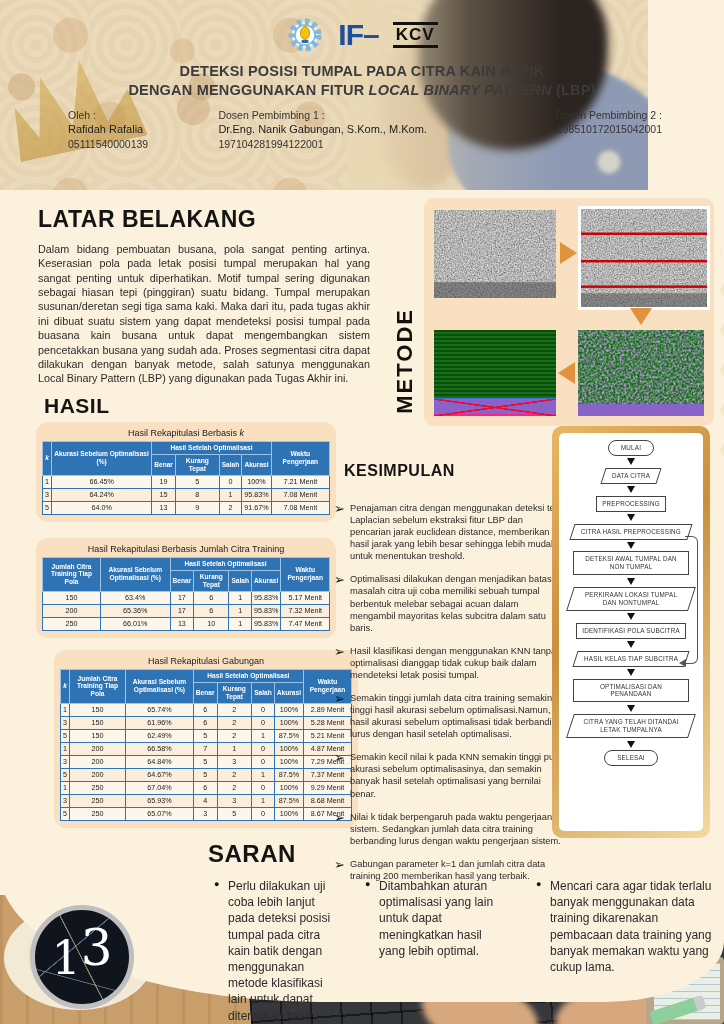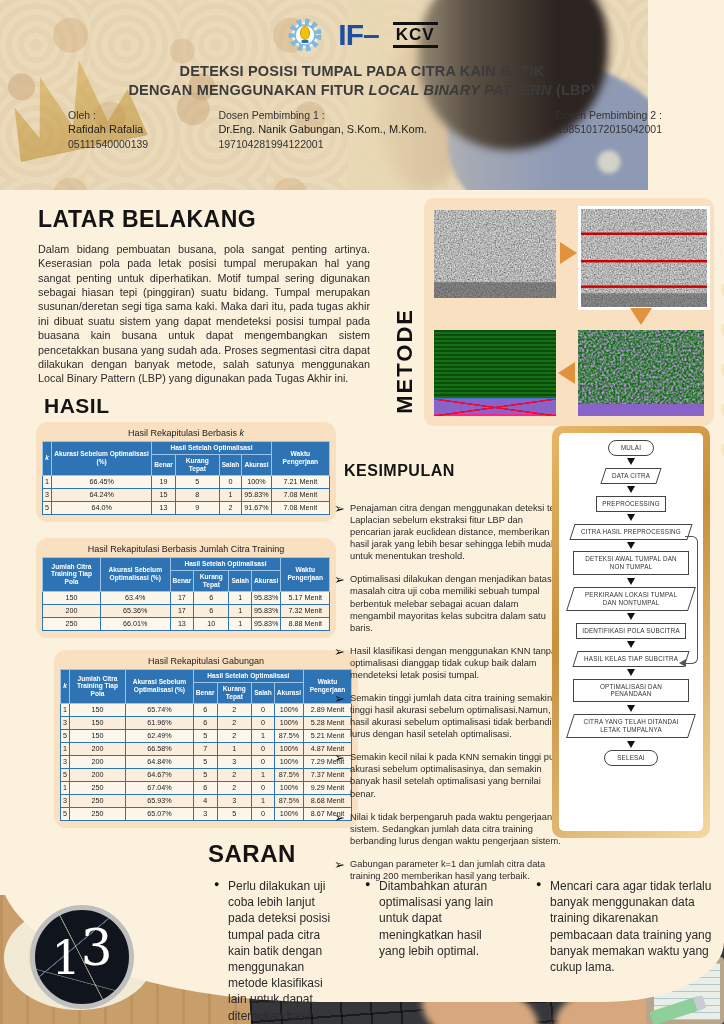--- a/index.html
+++ b/index.html
@@ -342,21 +342,21 @@
               <td>95.83%</td>
               <td>7.32 Menit</td>
             </tr>
             <tr>
               <td>250</td>
               <td>66.01%</td>
               <td>13</td>
               <td>10</td>
               <td>1</td>
               <td>95.83%</td>
-              <td>8.88 Menit</td>
+              <td>7.47 Menit</td>
             </tr>
           </tbody>
         </table>
     </div>
 
     <div class="tbl-block tb3">
       <div class="tbl-caption"><span>Hasil Rekapitulasi Gabungan</span><span class="cap-i"></span></div>
       <table class="data">
           <thead>
             <tr>

